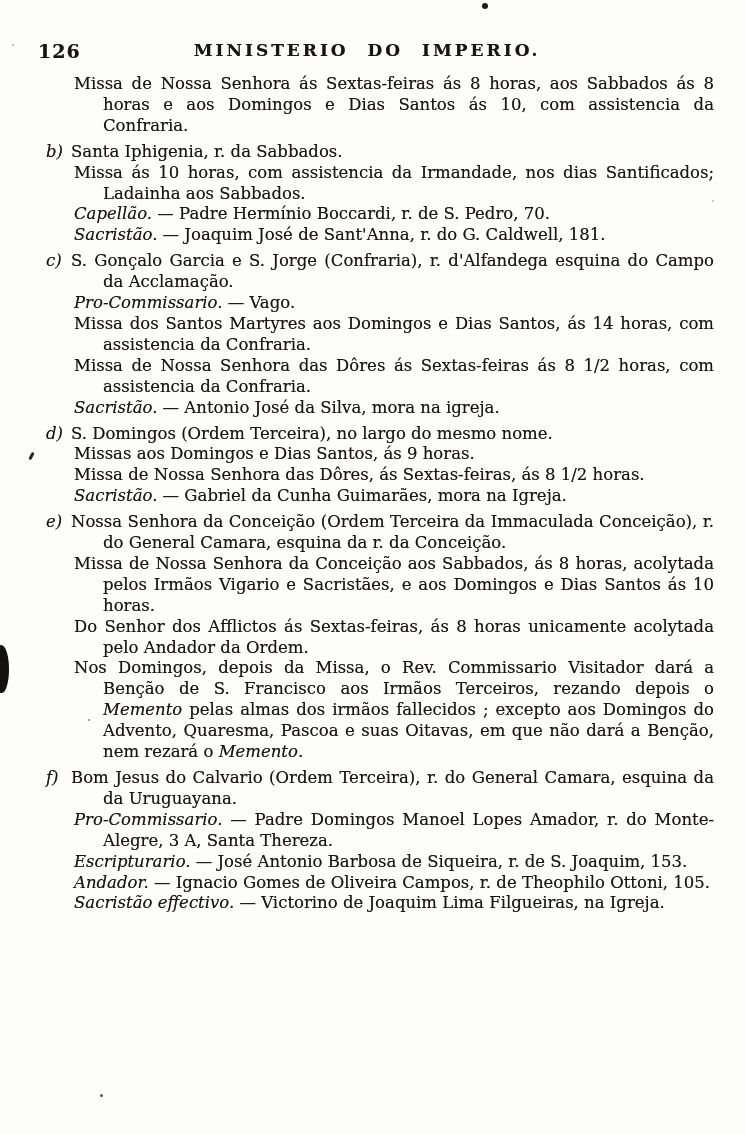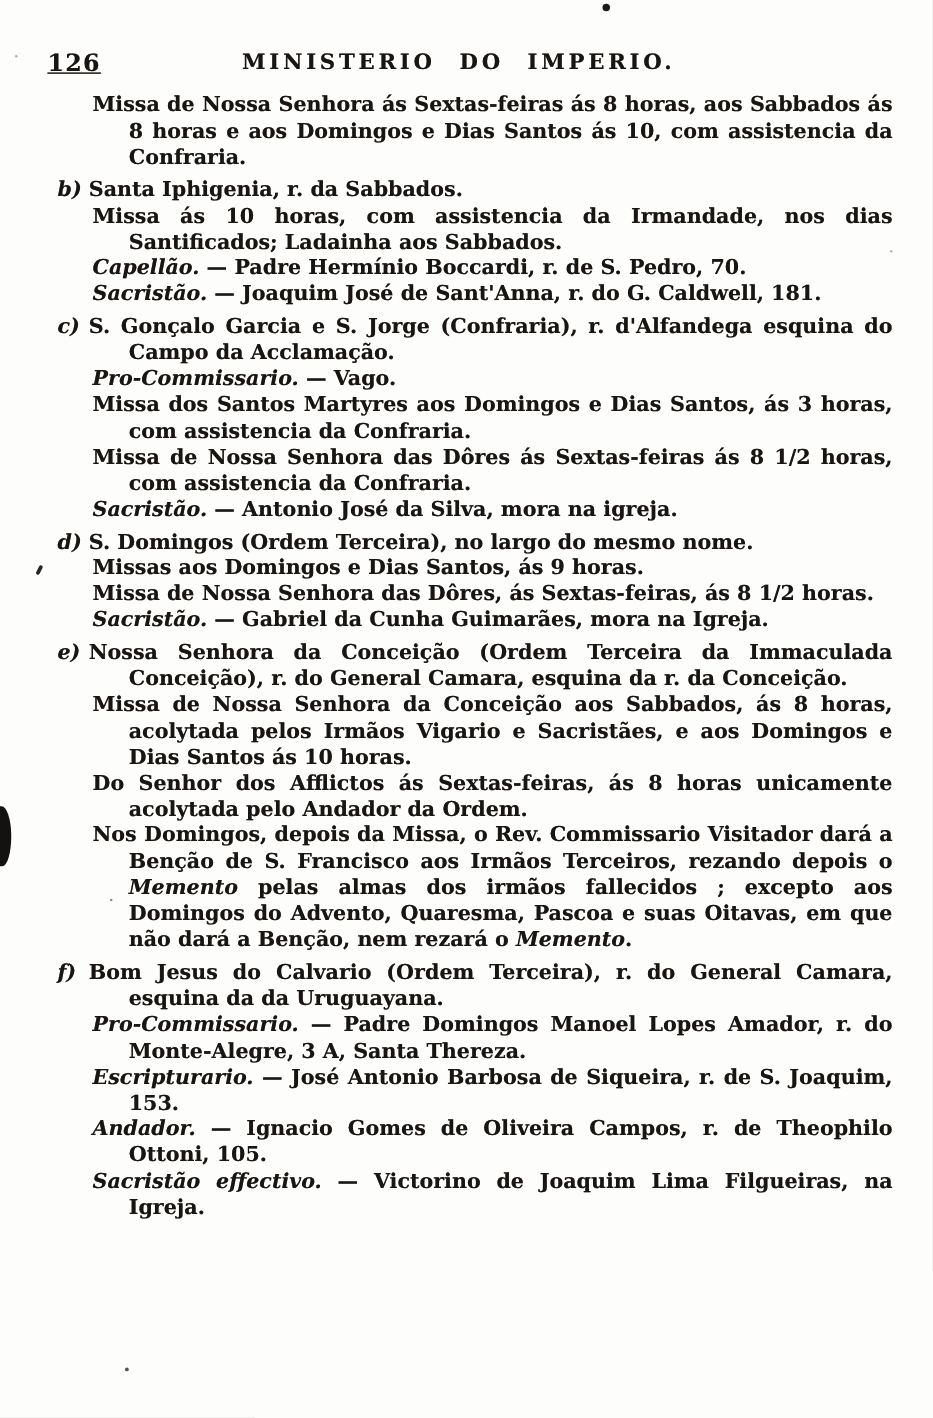--- a/index.html
+++ b/index.html
@@ -10,31 +10,31 @@
     background:#fdfdfc;
     color:#181512;
     font-family:"DejaVu Serif", serif;
     overflow:hidden;
     text-shadow:0 0 0.5px rgba(25,20,15,0.55);
   }
   
   .header { position:absolute; top:40px; left:0; width:100%; height:28px; }
   .pagenum {
     position:absolute; left:38px; top:0;
-    font-size:19px; font-weight:bold; letter-spacing:1px;text-decoration:underline;
+    font-size:19px; font-weight:bold; letter-spacing:1px;
   }
   .running-title {
     text-align:center;
     font-size:17px; font-weight:bold;
     letter-spacing:3px; word-spacing:10px;
     transform:translateX(-6px);
   }
   
   .content { position:absolute; top:74px; left:46px; width:668px; }
-  .para { margin:0; text-align:justify; font-size:16.5px; line-height:20.9px;font-weight:bold; }
+  .para { margin:0; text-align:justify; font-size:16.5px; line-height:20.9px; }
   .head  { padding-left:57px; text-indent:-57px; }
   .label { display:inline-block; width:25px; text-indent:0; font-style:italic; }
   .sub, .intro { padding-left:57px; text-indent:-29px; }
   .entry { margin-top:5px; }
   .entry.sp { }
   .it { font-style:italic; }
   
   .speck { position:absolute; background:#1c1a17; border-radius:50%; }
   .speck.s1 { left:482px; top:3px;  width:6px; height:6px; }
   .speck.s2 { left:100px; top:1094px; width:3px; height:3px; opacity:.75; }
@@ -75,21 +75,21 @@
     <section class="entry">
       <p class="para head"><span class="label">b)</span><span>Santa Iphigenia, r. da Sabbados.</span></p>
       <p class="para sub"><span>Missa ás 10 horas, com assistencia da Irmandade, nos dias Santificados; Ladainha aos Sabbados.</span></p>
       <p class="para sub"><span class="it">Capellão.</span><span> — Padre Hermínio Boccardi, r. de S. Pedro, 70.</span></p>
       <p class="para sub"><span class="it">Sacristão.</span><span> — Joaquim José de Sant'Anna, r. do G. Caldwell, 181.</span></p>
     </section>
 
     <section class="entry">
       <p class="para head"><span class="label">c)</span><span>S. Gonçalo Garcia e S. Jorge (Confraria), r. d'Alfandega esquina do Campo da Acclamação.</span></p>
       <p class="para sub"><span class="it">Pro-Commissario.</span><span> — Vago.</span></p>
-      <p class="para sub"><span>Missa dos Santos Martyres aos Domingos e Dias Santos, ás 3 horas, com assistencia da Confraria.</span></p>
+      <p class="para sub"><span>Missa dos Santos Martyres aos Domingos e Dias Santos, ás 14 horas, com assistencia da Confraria.</span></p>
       <p class="para sub"><span>Missa de Nossa Senhora das Dôres ás Sextas-feiras ás 8 1/2 horas, com assistencia da Confraria.</span></p>
       <p class="para sub"><span class="it">Sacristão.</span><span> — Antonio José da Silva, mora na igreja.</span></p>
     </section>
 
     <section class="entry">
       <p class="para head"><span class="label">d)</span><span>S. Domingos (Ordem Terceira), no largo do mesmo nome.</span></p>
       <p class="para sub"><span>Missas aos Domingos e Dias Santos, ás 9 horas.</span></p>
       <p class="para sub"><span>Missa de Nossa Senhora das Dôres, ás Sextas-feiras, ás 8 1/2 horas.</span></p>
       <p class="para sub"><span class="it">Sacristão.</span><span> — Gabriel da Cunha Guimarães, mora na Igreja.</span></p>
     </section>

